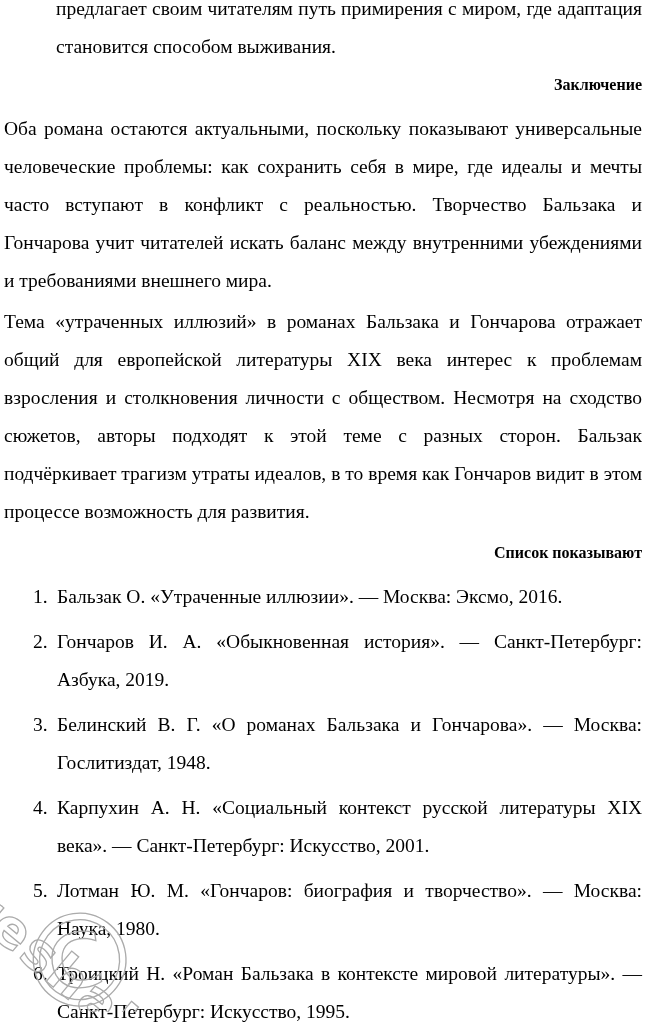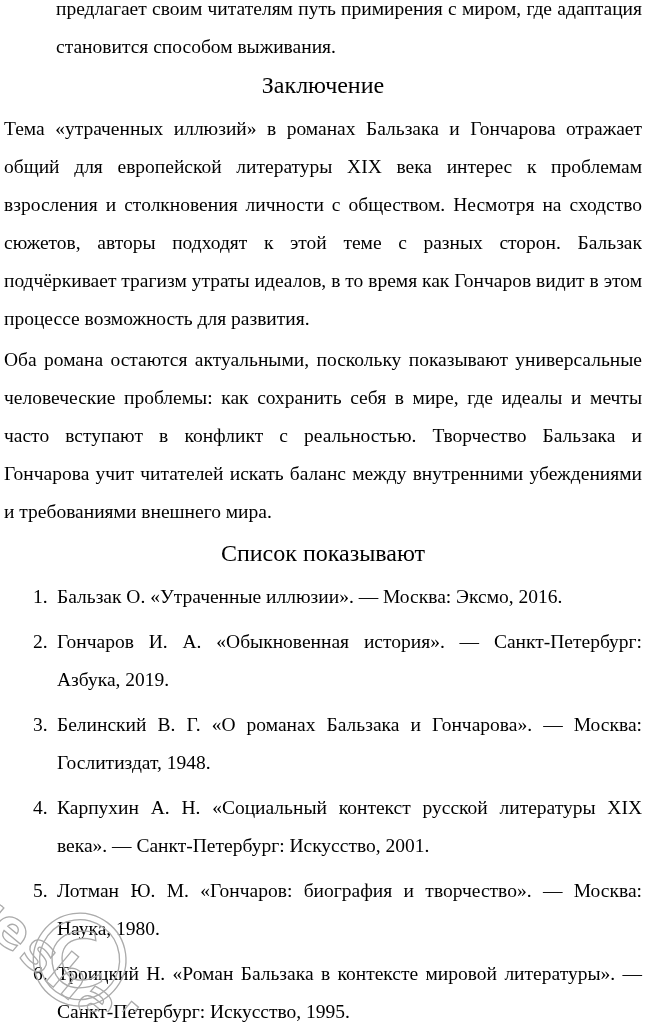--- a/index.html
+++ b/index.html
@@ -18,25 +18,25 @@
     position: relative;
     width: 646px;
     height: 1022px;
     padding: 0 4px;
   }
   .lead-fragment {
     margin: -10px 0 0 52px;
     text-align: justify;
   }
   h2.doc-heading {
-    font-size: 24px;
-    font-weight: normal;
+    font-size: 16px;
+    font-weight: bold;
     line-height: 38px;
     margin: 0 0 6px 0;
-    text-align: center;
+    text-align: right;
   }
   p.body-para {
     text-align: justify;
     margin: 0 0 3px 0;
   }
   .bib-list { margin-top: 0; }
   .bib-item {
     position: relative;
     padding-left: 53px;
     margin-bottom: 7px;
@@ -84,23 +84,23 @@
 </style>
 </head>
 <body>
 
 <div class="page">
 
   <p class="lead-fragment">предлагает своим читателям путь примирения с миром, где адаптация становится способом выживания.</p>
 
   <h2 class="doc-heading">Заключение</h2>
 
+  <p class="body-para">Оба романа остаются актуальными, поскольку показывают универсальные человеческие проблемы: как сохранить себя в мире, где идеалы и мечты часто вступают в конфликт с реальностью. Творчество Бальзака и Гончарова учит читателей искать баланс между внутренними убеждениями и требованиями внешнего мира.</p>
+
   <p class="body-para">Тема «утраченных иллюзий» в романах Бальзака и Гончарова отражает общий для европейской литературы XIX века интерес к проблемам взросления и столкновения личности с обществом. Несмотря на сходство сюжетов, авторы подходят к этой теме с разных сторон. Бальзак подчёркивает трагизм утраты идеалов, в то время как Гончаров видит в этом процессе возможность для развития.</p>
-
-  <p class="body-para">Оба романа остаются актуальными, поскольку показывают универсальные человеческие проблемы: как сохранить себя в мире, где идеалы и мечты часто вступают в конфликт с реальностью. Творчество Бальзака и Гончарова учит читателей искать баланс между внутренними убеждениями и требованиями внешнего мира.</p>
 
   <h2 class="doc-heading">Список показывают</h2>
 
   <div class="bib-list">
 
     <div class="bib-item">
       <span class="bib-number">1.</span>
       <span>Бальзак О. «Утраченные иллюзии». — Москва: Эксмо, 2016.</span>
     </div>
 

